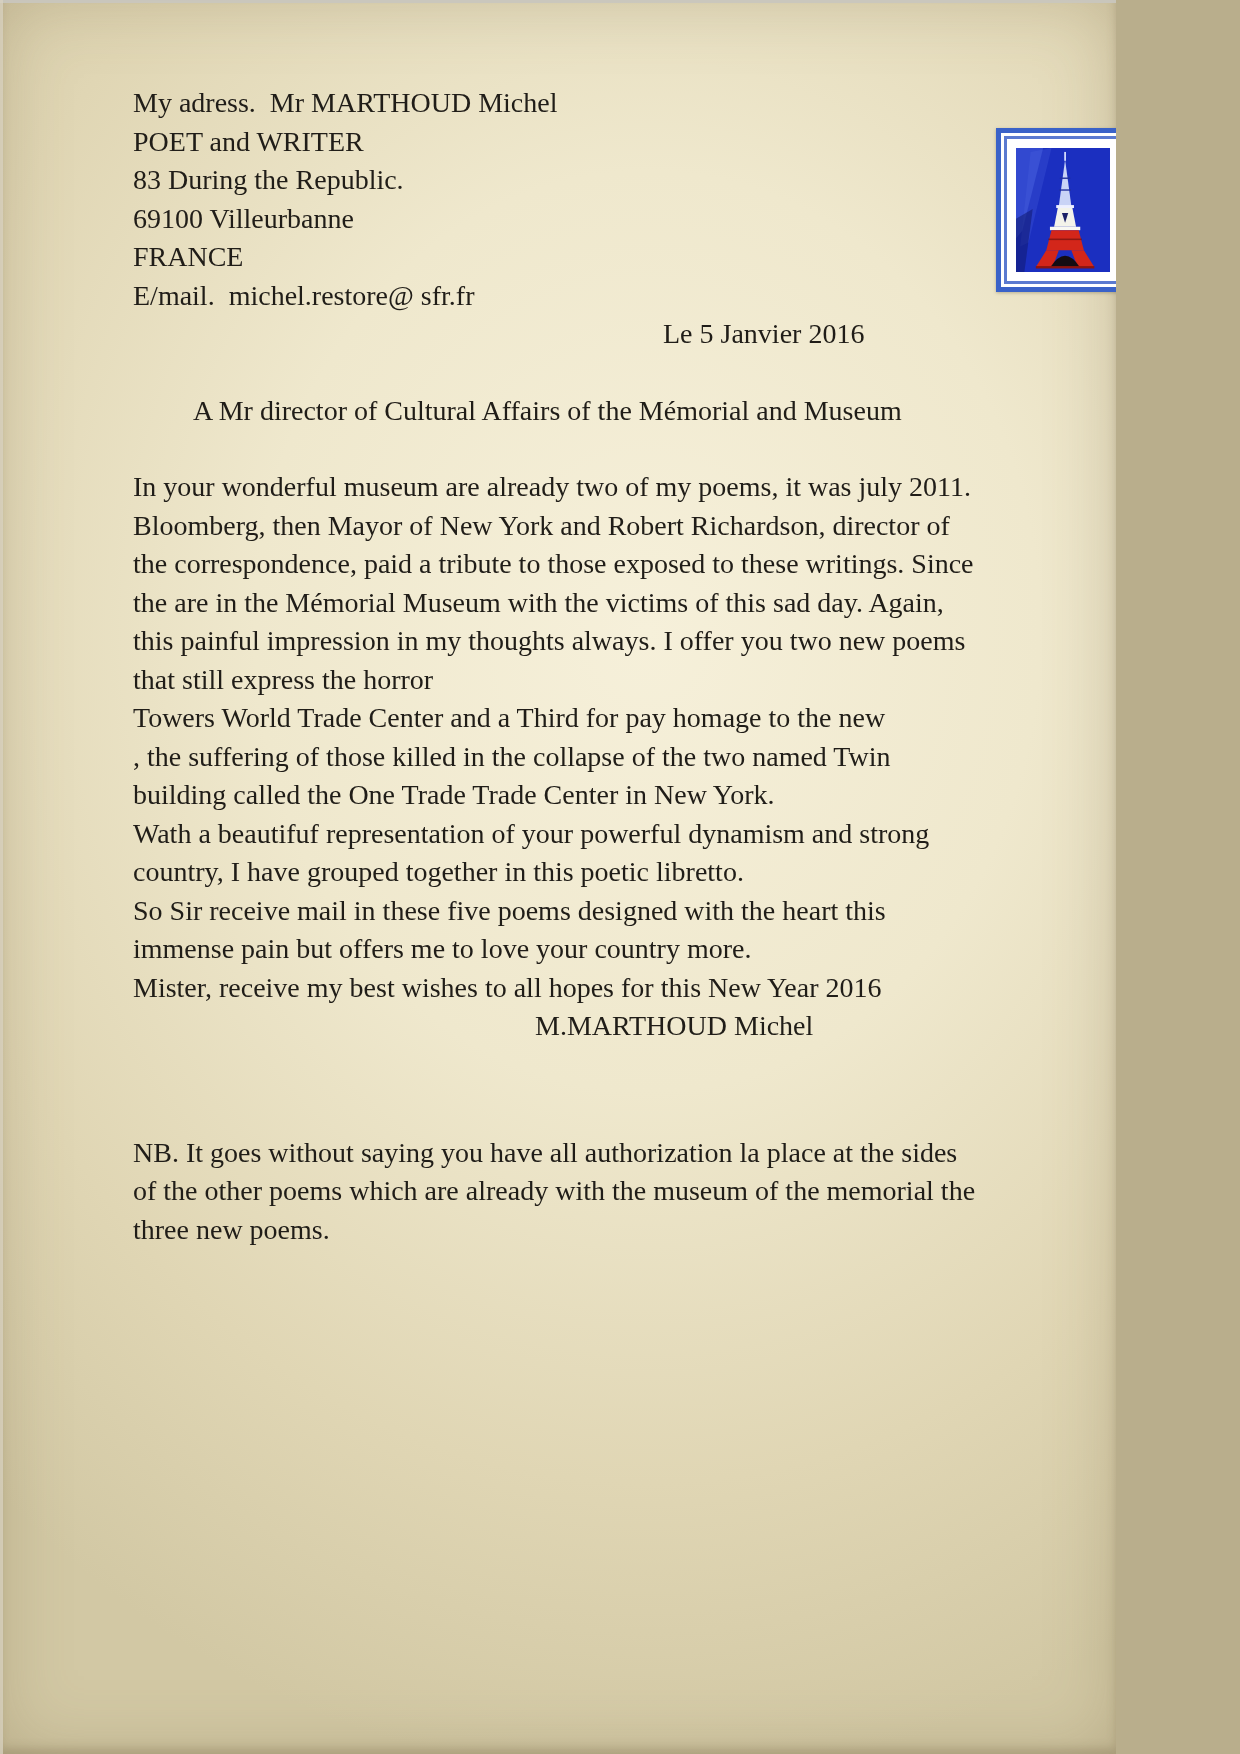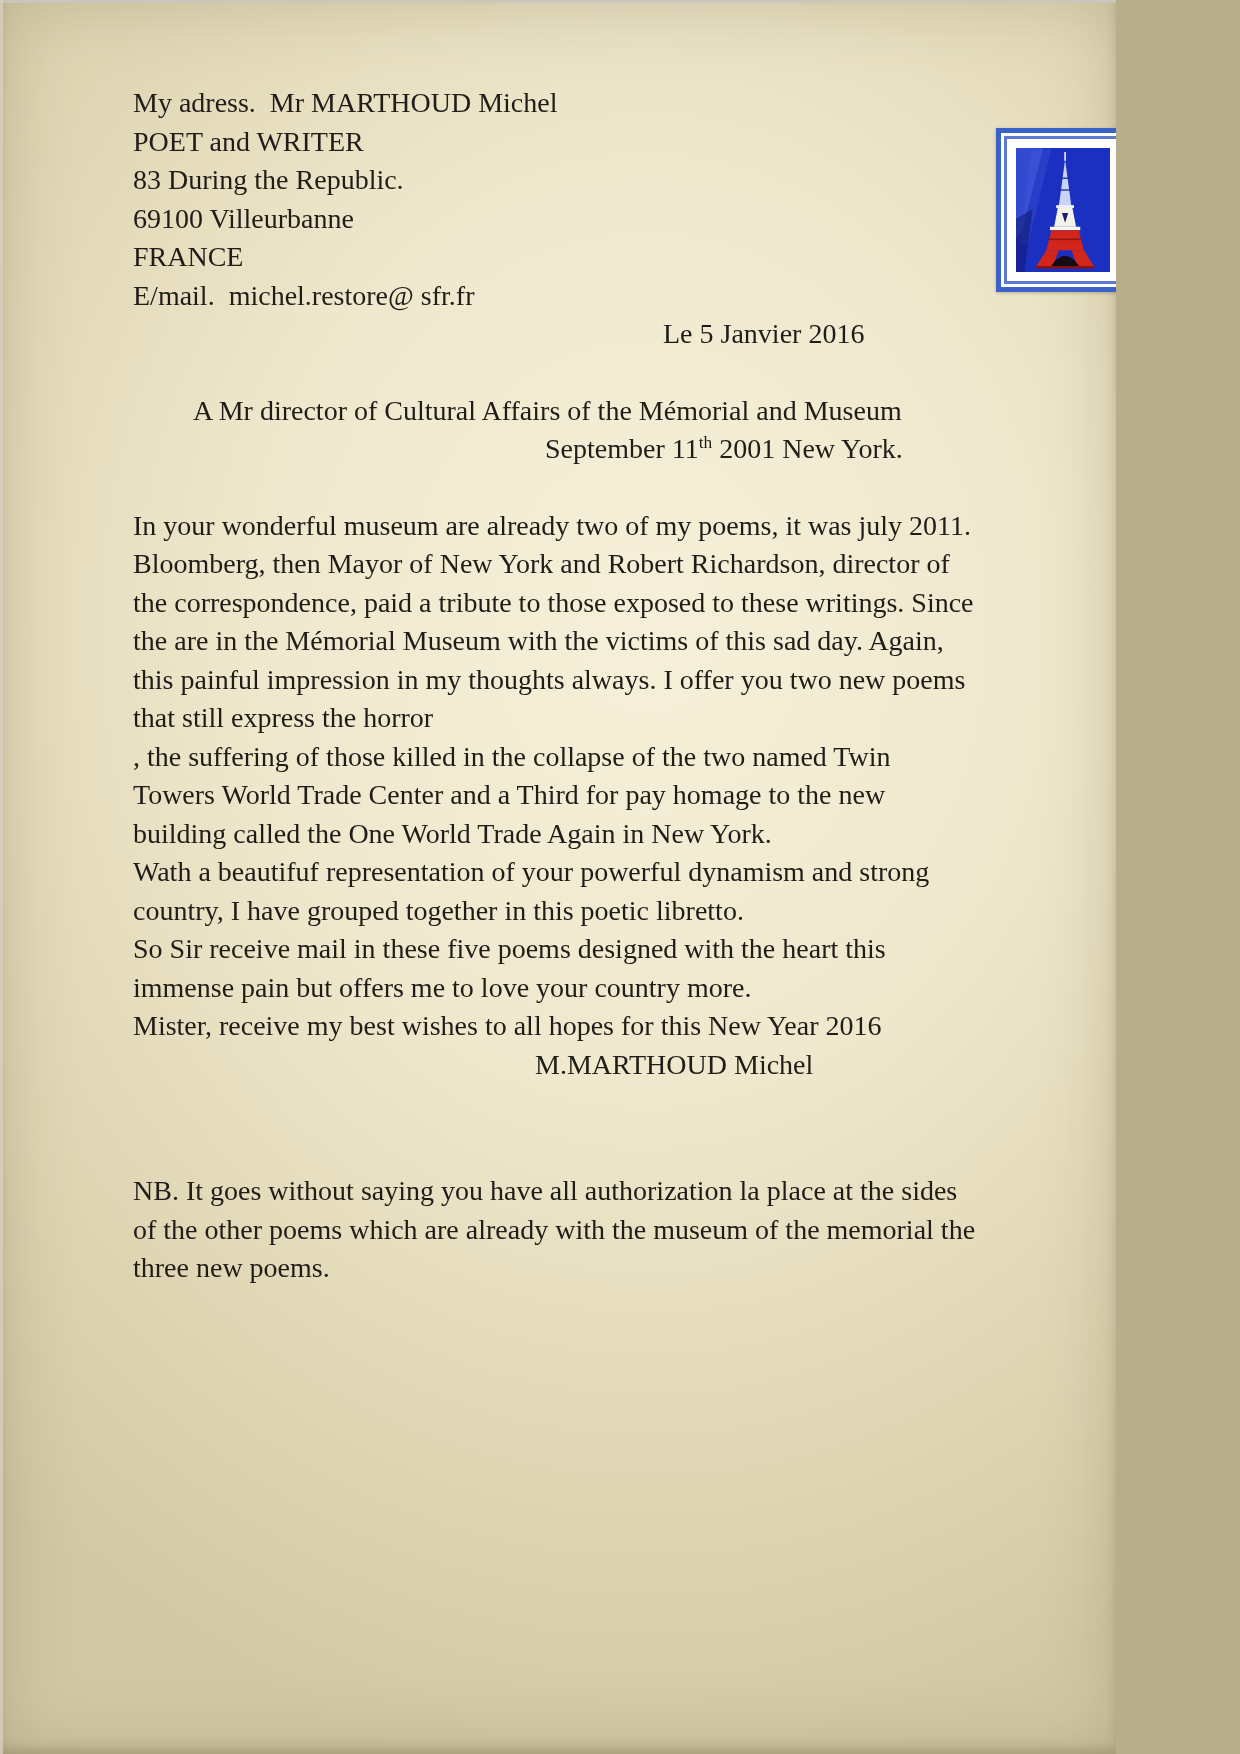--- a/index.html
+++ b/index.html
@@ -88,33 +88,32 @@
         <div class="line">83 During the Republic.</div>
         <div class="line">69100 Villeurbanne</div>
         <div class="line">FRANCE</div>
         <div class="line">E/mail.  michel.restore@ sfr.fr</div>
       </div>
 
     <div class="line date-line">Le 5 Janvier 2016</div>
 
     <div class="recipient-block">
       <div class="line recipient-line-1">A Mr director of Cultural Affairs of the Mémorial and Museum</div>
-      <div class="line recipient-line-2"><span>September 11</span><sup>th</sup><span> 2001 New York.</span></div>
     </div>
 
     <div class="body-block">
         <div class="line">In your wonderful museum are already two of my poems, it was july 2011.</div>
         <div class="line">Bloomberg, then Mayor of New York and Robert Richardson, director of</div>
         <div class="line">the correspondence, paid a tribute to those exposed to these writings. Since</div>
         <div class="line">the are in the Mémorial Museum with the victims of this sad day. Again,</div>
         <div class="line">this painful impression in my thoughts always. I offer you two new poems</div>
         <div class="line">that still express the horror</div>
+        <div class="line">Towers World Trade Center and a Third for pay homage to the new</div>
         <div class="line">, the suffering of those killed in the collapse of the two named Twin</div>
-        <div class="line">Towers World Trade Center and a Third for pay homage to the new</div>
-        <div class="line">building called the One World Trade Again in New York.</div>
+        <div class="line">building called the One Trade Trade Center in New York.</div>
         <div class="line">Wath a beautifuf representation of your powerful dynamism and strong</div>
         <div class="line">country, I have grouped together in this poetic libretto.</div>
         <div class="line">So Sir receive mail in these five poems designed with the heart this</div>
         <div class="line">immense pain but offers me to love your country more.</div>
         <div class="line">Mister, receive my best wishes to all hopes for this New Year 2016</div>
       </div>
 
     <div class="line signature-line">M.MARTHOUD Michel</div>
 
     <div class="postscript-block">

